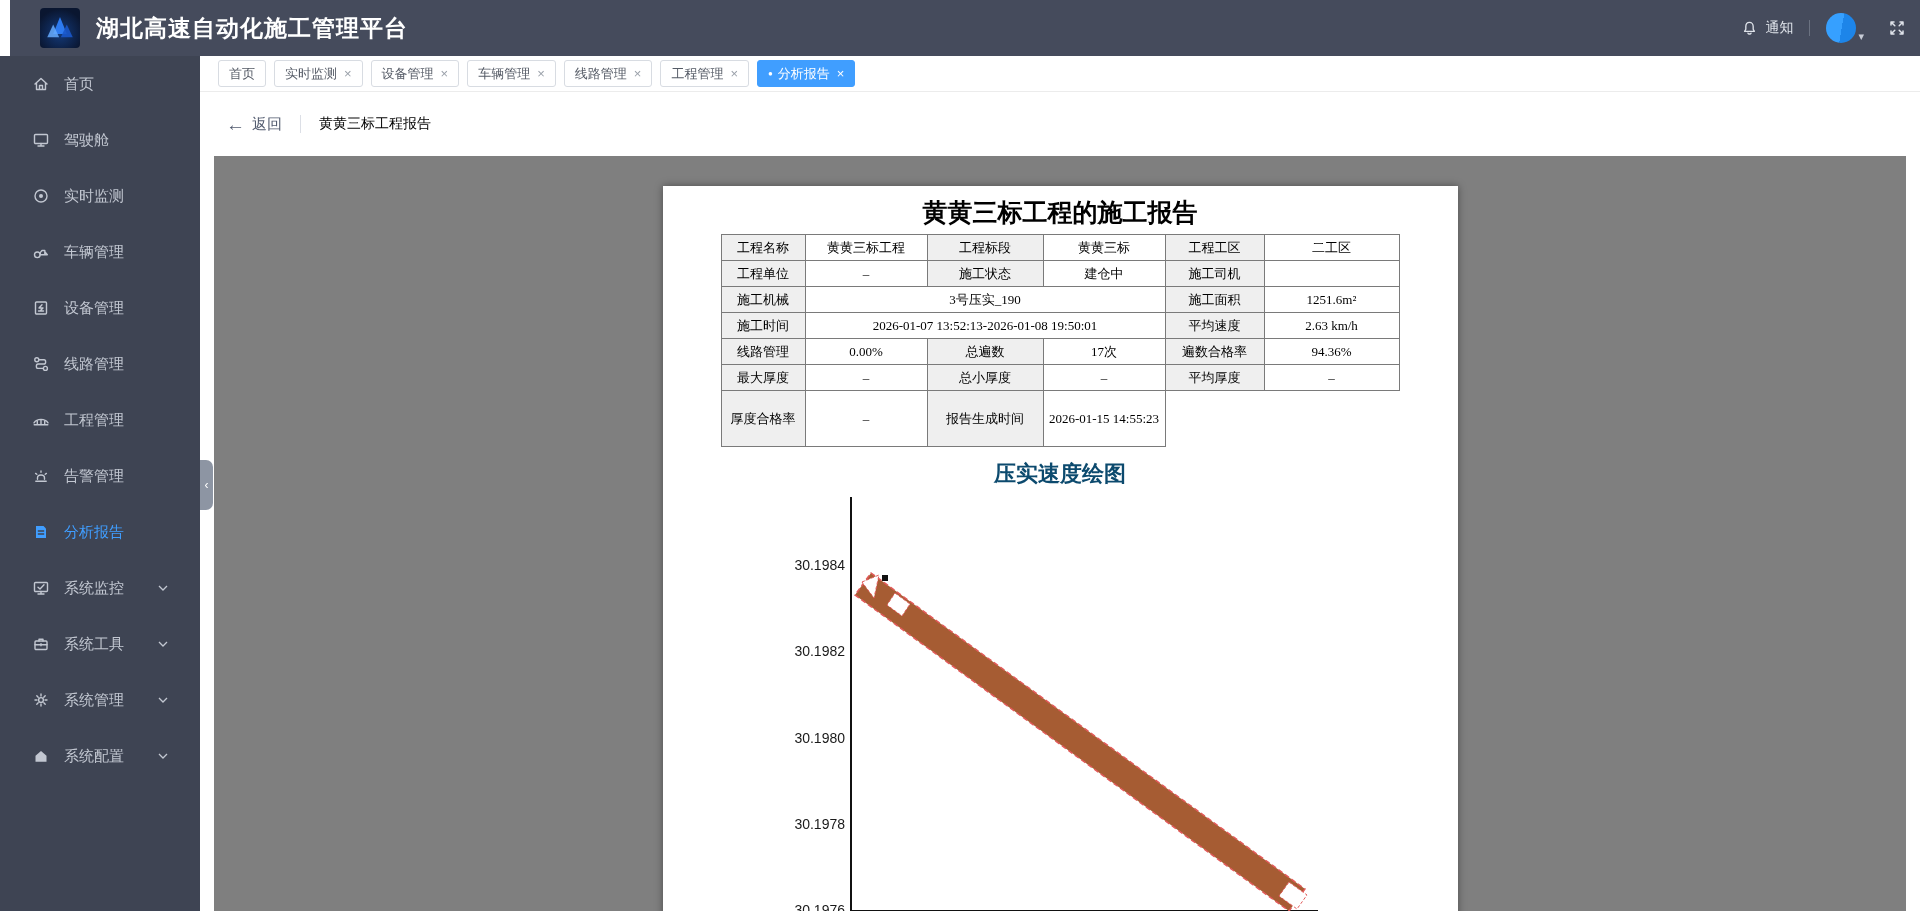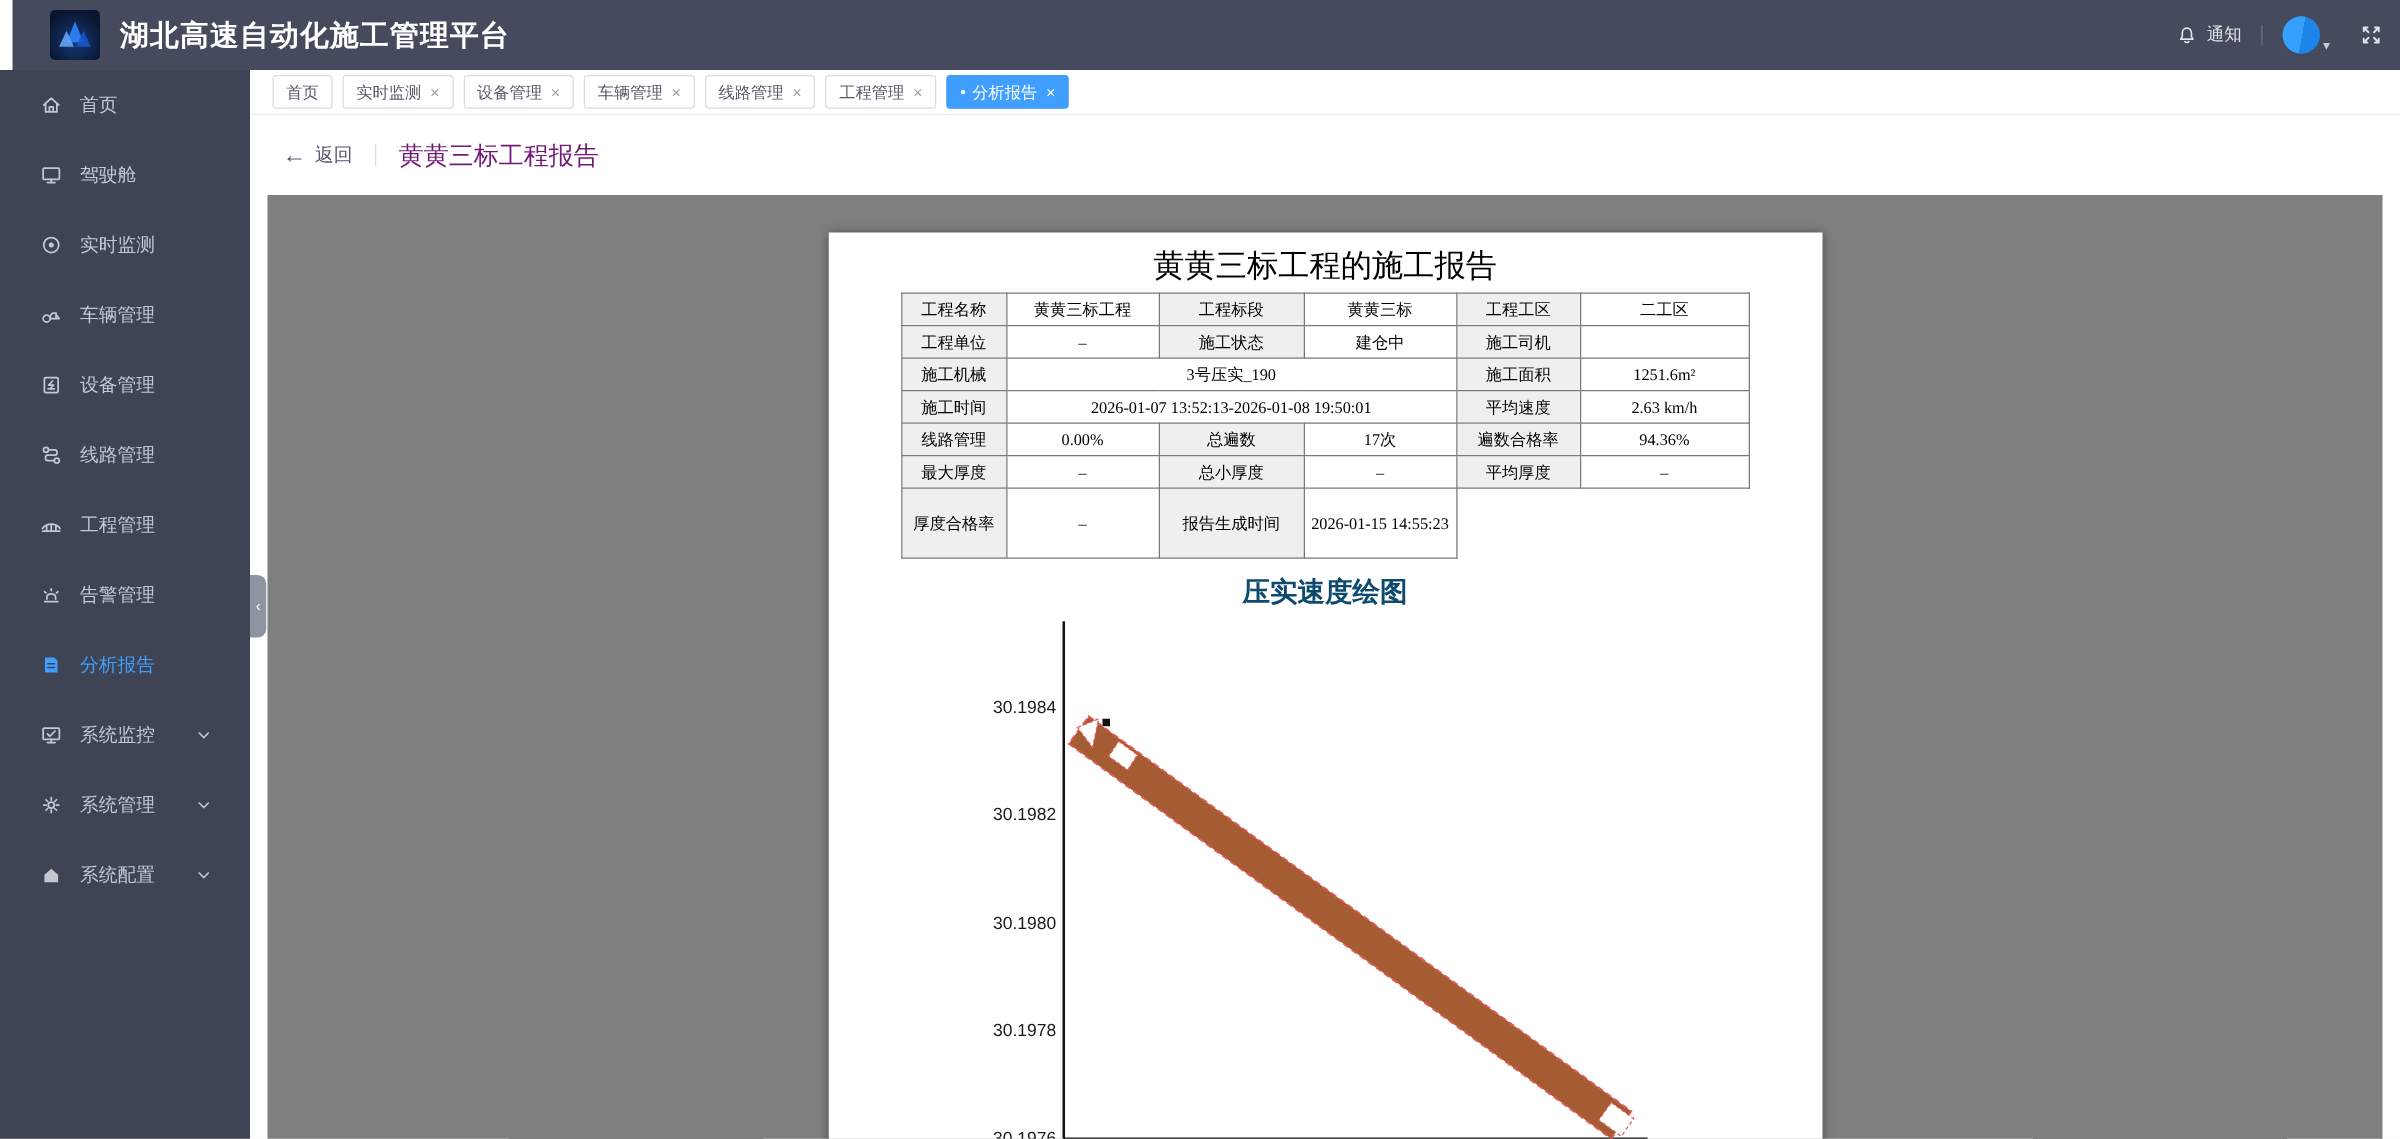--- a/index.html
+++ b/index.html
@@ -42,28 +42,28 @@
     font-size:13px; color:#555b66; background:#fff; cursor:pointer; white-space:nowrap; }
   .tab .close { margin-left:7px; font-size:13px; color:#9aa0a9; line-height:1; }
   .tab .dot { font-size:8px; margin-right:5px; }
   .tab.active { background:#409eff; border-color:#409eff; color:#fff; }
   .tab.active .close { color:#fff; }
 
   .toolbar { height:64px; display:flex; align-items:center; padding-left:26px; background:#fff; }
   .back-btn { display:flex; align-items:center; gap:7px; color:#515a6e; font-size:15px; cursor:pointer; }
   .back-arrow { font-size:19px; line-height:1; }
   .tb-divider { width:1px; height:18px; background:#dcdfe6; margin:0 18px; }
-  .doc-title { font-size:20px; color:#701a75; }
+  .doc-title { font-size:14px; color:#000000; }
 
   .viewer { position:absolute; top:100px; left:14px; right:14px; bottom:0;
     background:#7f7f7f; overflow:hidden; display:flex; justify-content:center; }
   .page { width:795px; height:820px; background:#fff; margin-top:30px; flex:none;
     box-shadow:0 0 8px rgba(0,0,0,.4); position:relative; }
 
-  .report-title { text-align:center; font-size:25px; font-weight:normal; color:#000; padding-top:10px; }
+  .report-title { text-align:center; font-size:25px; font-weight:bold; color:#000; padding-top:10px; }
   table.report { margin:5px auto 0; border-collapse:collapse; table-layout:fixed;
     width:678px; font-size:13px; color:#000; text-align:center;font-family:Liberation Serif, serif; }
   table.report td { border:1px solid #7a7a7a; height:26px; padding:0 3px; overflow:hidden; }
   table.report td.lbl { background:#efefef; }
   table.report tr.tall td { height:56px; }
   table.report td.noborder { border:none; background:transparent; }
 
   .chart-title { text-align:center; font-size:22px; font-weight:bold; color:#0c4a6e; margin-top:12px; }
   .chart-svg { display:block; margin-top:2px; }
   .chart-svg text { font-family:"Liberation Sans","DejaVu Sans",sans-serif; fill:#1a1a1a; }
@@ -181,20 +181,30 @@
     <svg width="18" height="18" viewBox="0 0 18 18" fill="none" stroke="currentColor" stroke-width="1.4" stroke-linecap="round" stroke-linejoin="round">
       <rect x="2.5" y="3.5" width="13" height="9" rx="1"></rect>
       <path d="M6 8.2 L8 10 L12 5.8 M9 12.5 V15 M6 15 H12"></path>
     </svg>
     <span>系统监控</span>
     <svg class="side-chevron" width="10" height="6" viewBox="0 0 10 6" fill="none" stroke="currentColor" stroke-width="1.3">
         <polyline points="1,1 5,5 9,1"></polyline>
       </svg>
   </div>
 
+  <div class="side-item">
+    <svg width="18" height="18" viewBox="0 0 18 18" fill="none" stroke="currentColor" stroke-width="1.4" stroke-linecap="round" stroke-linejoin="round">
+      <rect x="3" y="6" width="12" height="8.5" rx="1"></rect>
+      <path d="M7 6 V4.3 H11 V6 M3 9.8 H15 M9 8.8 V10.8"></path>
+    </svg>
+    <span>系统工具</span>
+    <svg class="side-chevron" width="10" height="6" viewBox="0 0 10 6" fill="none" stroke="currentColor" stroke-width="1.3">
+        <polyline points="1,1 5,5 9,1"></polyline>
+      </svg>
+  </div>
 
   <div class="side-item">
     <svg width="18" height="18" viewBox="0 0 18 18" fill="none" stroke="currentColor" stroke-width="1.4" stroke-linecap="round">
       <circle cx="9" cy="9" r="2.4"></circle>
       <path d="M9 3 V5 M9 13 V15 M3 9 H5 M13 9 H15 M4.8 4.8 L6.2 6.2 M11.8 11.8 L13.2 13.2 M13.2 4.8 L11.8 6.2 M6.2 11.8 L4.8 13.2"></path>
     </svg>
     <span>系统管理</span>
     <svg class="side-chevron" width="10" height="6" viewBox="0 0 10 6" fill="none" stroke="currentColor" stroke-width="1.3">
         <polyline points="1,1 5,5 9,1"></polyline>
       </svg>

